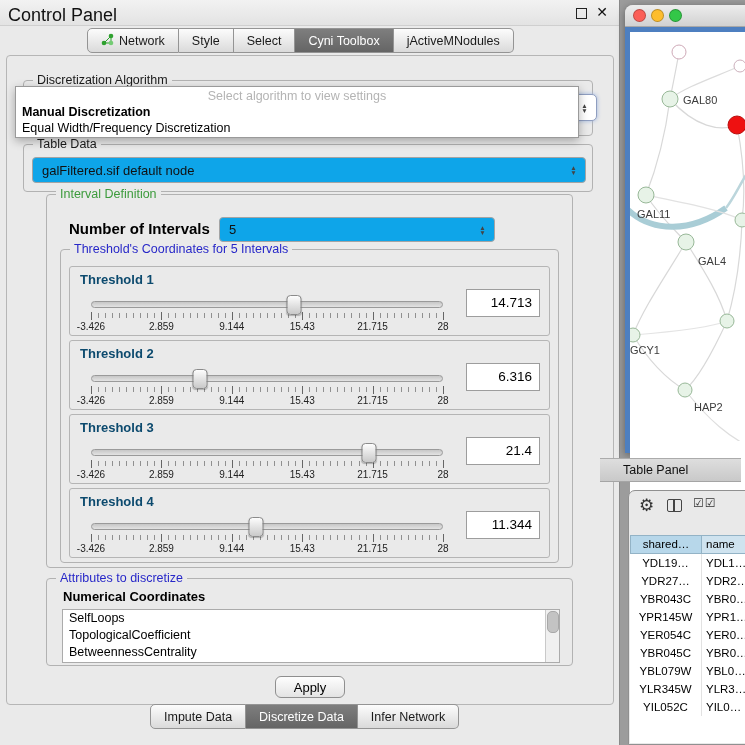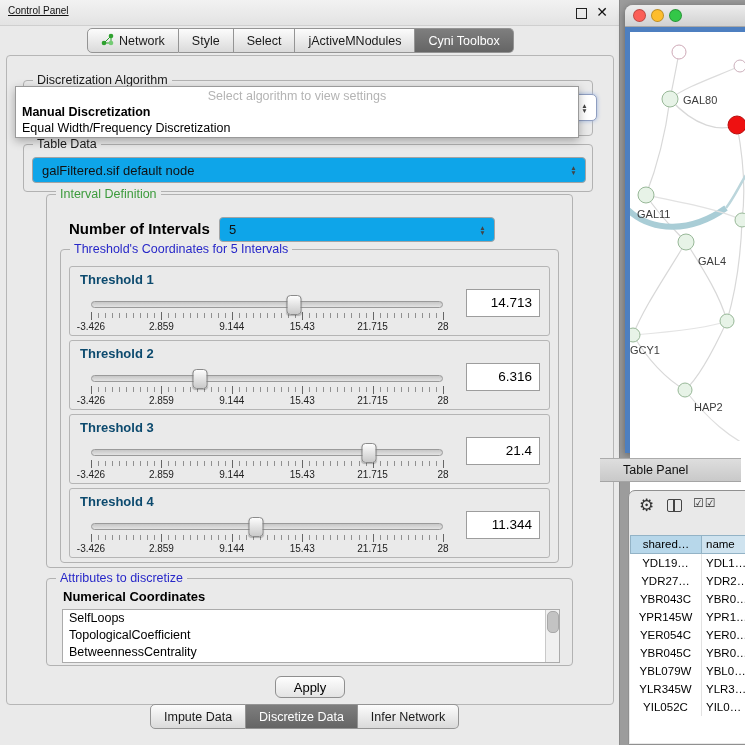--- a/index.html
+++ b/index.html
@@ -1,21 +1,21 @@
 <!DOCTYPE html>
 <html><head>
 <meta charset="utf-8">
 <style>
   html,body{margin:0;padding:0;background:#9c9c9c;font-family:"Liberation Sans","DejaVu Sans",sans-serif;}
   #root{position:relative;width:745px;height:745px;overflow:hidden;background:#9c9c9c;}
 
   
   .control-panel{position:absolute;left:0;top:0;width:620px;height:745px;background:#eaeaea;border-right:1px solid #8a8a8a;box-sizing:border-box;}
   .titlebar{position:absolute;left:0;top:0;width:100%;height:25px;background:linear-gradient(#f2f2f2,#e3e3e3);border-bottom:1px solid #cfcfcf;}
-  .titlebar-text{position:absolute;left:8px;top:5px;font-size:10px;color:#111;text-decoration:underline;}
+  .titlebar-text{position:absolute;left:8px;top:5px;font-size:18px;color:#111;}
   .float-btn{position:absolute;right:32px;top:8px;width:9px;height:9px;border:1.5px solid #222;background:transparent;}
   .close-btn{position:absolute;right:11px;top:4px;font-size:14px;font-weight:bold;color:#111;}
 
   .tabbar{position:absolute;display:flex;}
   .tabbar-top{left:87px;top:28px;}
   .tabbar-bottom{left:150px;top:704px;}
   .tab{display:flex;align-items:center;gap:5px;padding:0 13px;height:23px;font-size:12.5px;background:linear-gradient(#fcfcfc,#dadada);border:1px solid #949494;border-left:none;color:#1a1a1a;white-space:nowrap;}
   .tab:first-child{border-left:1px solid #949494;border-radius:5px 0 0 5px;}
   .tab:last-child{border-radius:0 5px 5px 0;}
   .tab.selected{background:linear-gradient(#7e7e7e,#656565);color:#fff;}
@@ -99,25 +99,25 @@
               <circle cx="10" cy="10" r="2.3" fill="#74cc74"></circle>
             </svg></span>
           <span>Network</span>
         </div>
         <div class="tab">
           <span>Style</span>
         </div>
         <div class="tab">
           <span>Select</span>
         </div>
-        <div class="tab">
-          <span>jActiveMNodules</span>
-        </div>
         <div class="tab selected">
           <span>Cyni Toolbox</span>
+        </div>
+        <div class="tab">
+          <span>jActiveMNodules</span>
         </div>
       </div>
 
     <div class="inner">
 
       <div class="group" style="left:16px;top:24px;width:570px;height:56px;">
         <span class="group-title">Discretization Algorithm</span>
       </div>
 
       <div class="combo-frag">

